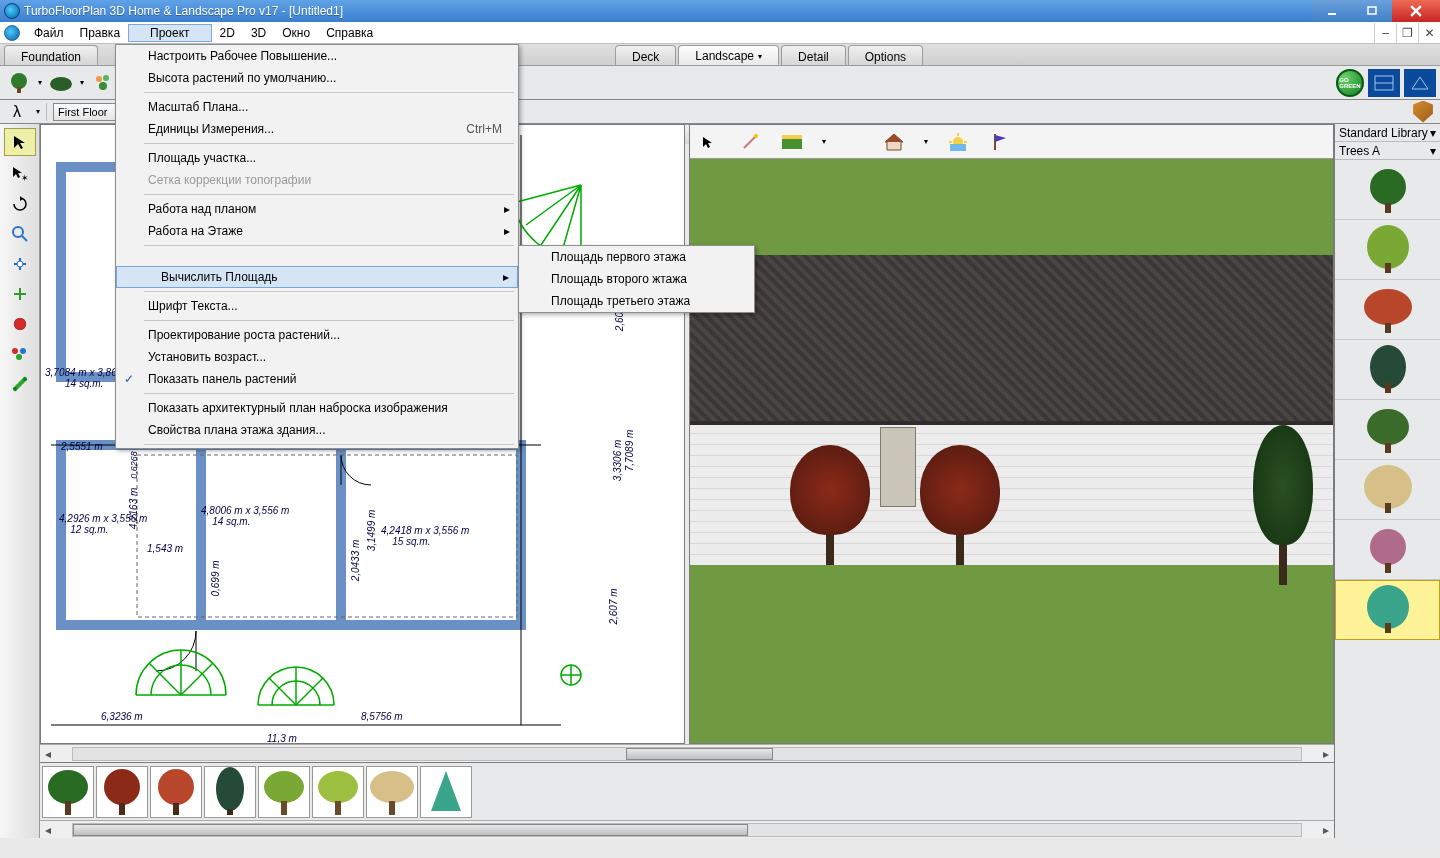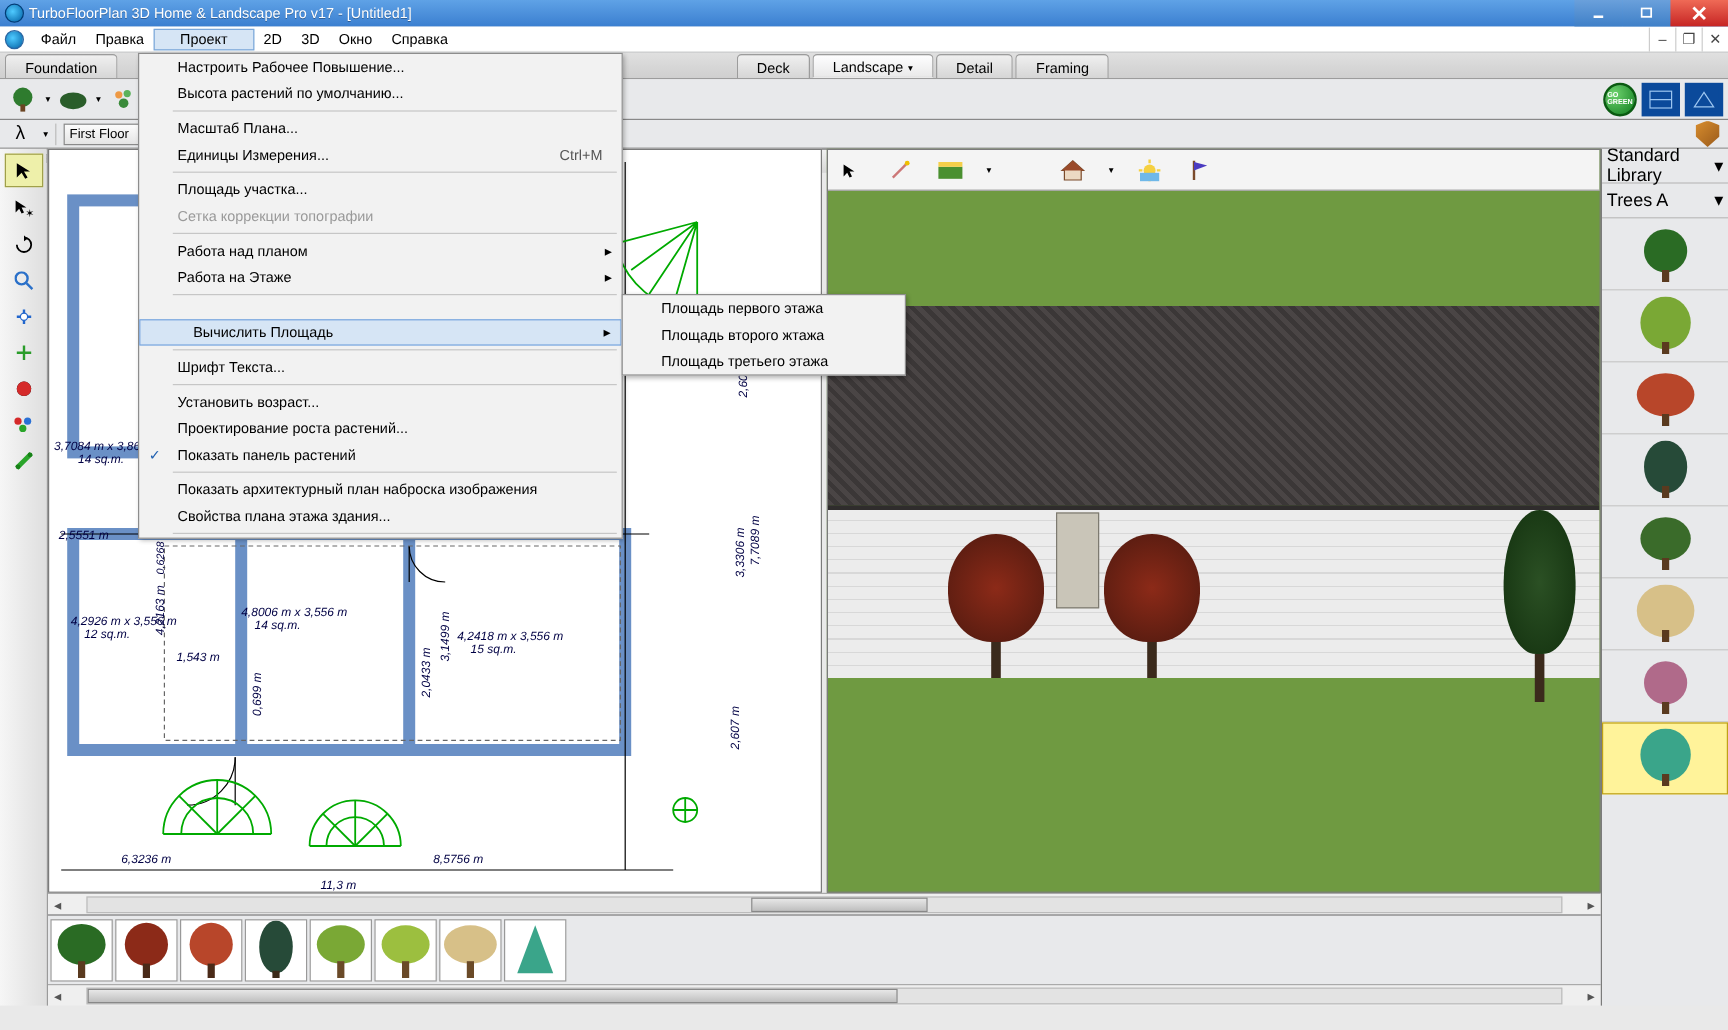--- a/index.html
+++ b/index.html
@@ -78,21 +78,21 @@
 .dropdown .mi .arrow { position:absolute; right:8px;}
 .dropdown .mi .check { position:absolute; left:8px; color:#2060b0;}
 .dropdown .mi .accel { position:absolute; right:16px; color:#555;}
 .dd-left { left:115px; top:44px; width:404px;}
 .dd-sub  { left:518px; top:245px; width:237px;}
 
 
 .rightpanel { width:106px; background:#e8e9eb; border-left:1px solid #7b7b7b; display:flex; flex-direction:column;}
 .rightpanel .rhdr { height:17px; background:linear-gradient(#f0f0f0,#d6d6d6); border-bottom:1px solid #9a9a9a; font-size:11px; padding:1px 4px; display:flex;align-items:center;}
 .rightpanel .rhdr.active { font-weight:bold;}
-.rightpanel .opts { height:29px; font-size:15px; padding:0 4px; border-bottom:1px solid #bbb; display:flex; align-items:center; justify-content:space-between;}
+.rightpanel .opts { height:18px; font-size:12px; padding:0 4px; border-bottom:1px solid #bbb; display:flex; align-items:center; justify-content:space-between;}
 .rightpanel .plants { flex:1; overflow-y:auto;}
 .rightpanel .pth { height:60px; display:flex;align-items:center;justify-content:center; border-bottom:1px solid #c8c8c8;}
 .rightpanel .pth.sel { background:#fff39a; border:1px solid #bfa117;}
 .treeshape { width:50px; height:50px;}
 
 
 .bottomstrip { height:58px; background:#e8e9eb; border-top:1px solid #7b7b7b; display:flex; align-items:center; padding:2px; gap:2px;}
 .bottomstrip .th { width:52px; height:52px; background:#fff; border:1px solid #999; display:flex;align-items:center;justify-content:center;}
 
 
@@ -185,24 +185,24 @@
     <div class="mi hl">
       <span>Вычислить Площадь</span>
       <span class="arrow">▸</span>
     </div>
     <div class="msep"></div>
     <div class="mi">
       <span>Шрифт Текста...</span>
     </div>
     <div class="msep"></div>
     <div class="mi">
+      <span>Проектирование роста растений...</span>
+    </div>
+    <div class="mi">
       <span>Установить возраст...</span>
-    </div>
-    <div class="mi">
-      <span>Проектирование роста растений...</span>
     </div>
     <div class="mi">
       <span class="check">✓</span>
       <span>Показать панель растений</span>
     </div>
     <div class="msep"></div>
     <div class="mi">
       <span>Показать архитектурный план наброска изображения</span>
     </div>
     <div class="mi">
@@ -225,21 +225,21 @@
       <span>Deck</span>
     </div>
     <div class="tab active">
       <span>Landscape</span>
       <span class="chev">▾</span>
     </div>
     <div class="tab">
       <span>Detail</span>
     </div>
     <div class="tab">
-      <span>Framing</span>
+      <span>Options</span>
     </div>
     <div style="flex: 1 1 0%;"></div>
   </div>
 
 <div class="ribbon">
   <div class="icon">
       <svg width="22" height="22">
         <circle cx="11" cy="9" r="8" fill="#2e7b2e"></circle>
         <rect x="9" y="15" width="4" height="6" fill="#6b4423"></rect>
       </svg>
@@ -413,21 +413,21 @@
           </g>
 
           <g stroke="#666" stroke-dasharray="4 3" fill="none">
             <rect x="96" y="330" width="380" height="162"></rect>
           </g>
         </svg>
         <div class="dim" style="left:4px;top:242px"><span>3,7084 m x 3,866</span><br><span style="margin-left:20px">14 sq.m.</span></div>
         <div class="dim" style="left:160px;top:380px"><span>4,8006 m x 3,556 m</span><br>&nbsp;&nbsp;&nbsp;&nbsp;<span>14 sq.m.</span></div>
         <div class="dim" style="left:340px;top:400px"><span>4,2418 m x 3,556 m</span><br>&nbsp;&nbsp;&nbsp;&nbsp;<span>15 sq.m.</span></div>
         <div class="dim" style="left:18px;top:388px"><span>4,2926 m x 3,556 m</span><br>&nbsp;&nbsp;&nbsp;&nbsp;<span>12 sq.m.</span></div>
-        <div class="dim" style="left:8px;top:316px">2,5551 m</div>
+        <div class="dim" style="left:20px;top:316px">2,5551 m</div>
         <div class="dim" style="left:60px;top:586px">6,3236 m</div>
         <div class="dim" style="left:320px;top:586px">8,5756 m</div>
         <div class="dim" style="left:106px;top:418px">1,543 m</div>
         <div class="dim" style="left:226px;top:608px">11,3 m</div>
         <div class="dim" style="left:294px;top:430px;transform:rotate(-90deg)">2,0433 m</div>
         <div class="dim" style="left:310px;top:400px;transform:rotate(-90deg)">3,1499 m</div>
         <div class="dim" style="left:556px;top:330px;transform:rotate(-90deg)">3,3306 m</div>
         <div class="dim" style="left:568px;top:320px;transform:rotate(-90deg)">7,7089 m</div>
         <div class="dim" style="left:554px;top:476px;transform:rotate(-90deg)">2,607 m</div>
         <div class="dim" style="left:558px;top:180px;transform:rotate(-90deg)">2,6079 m</div>

